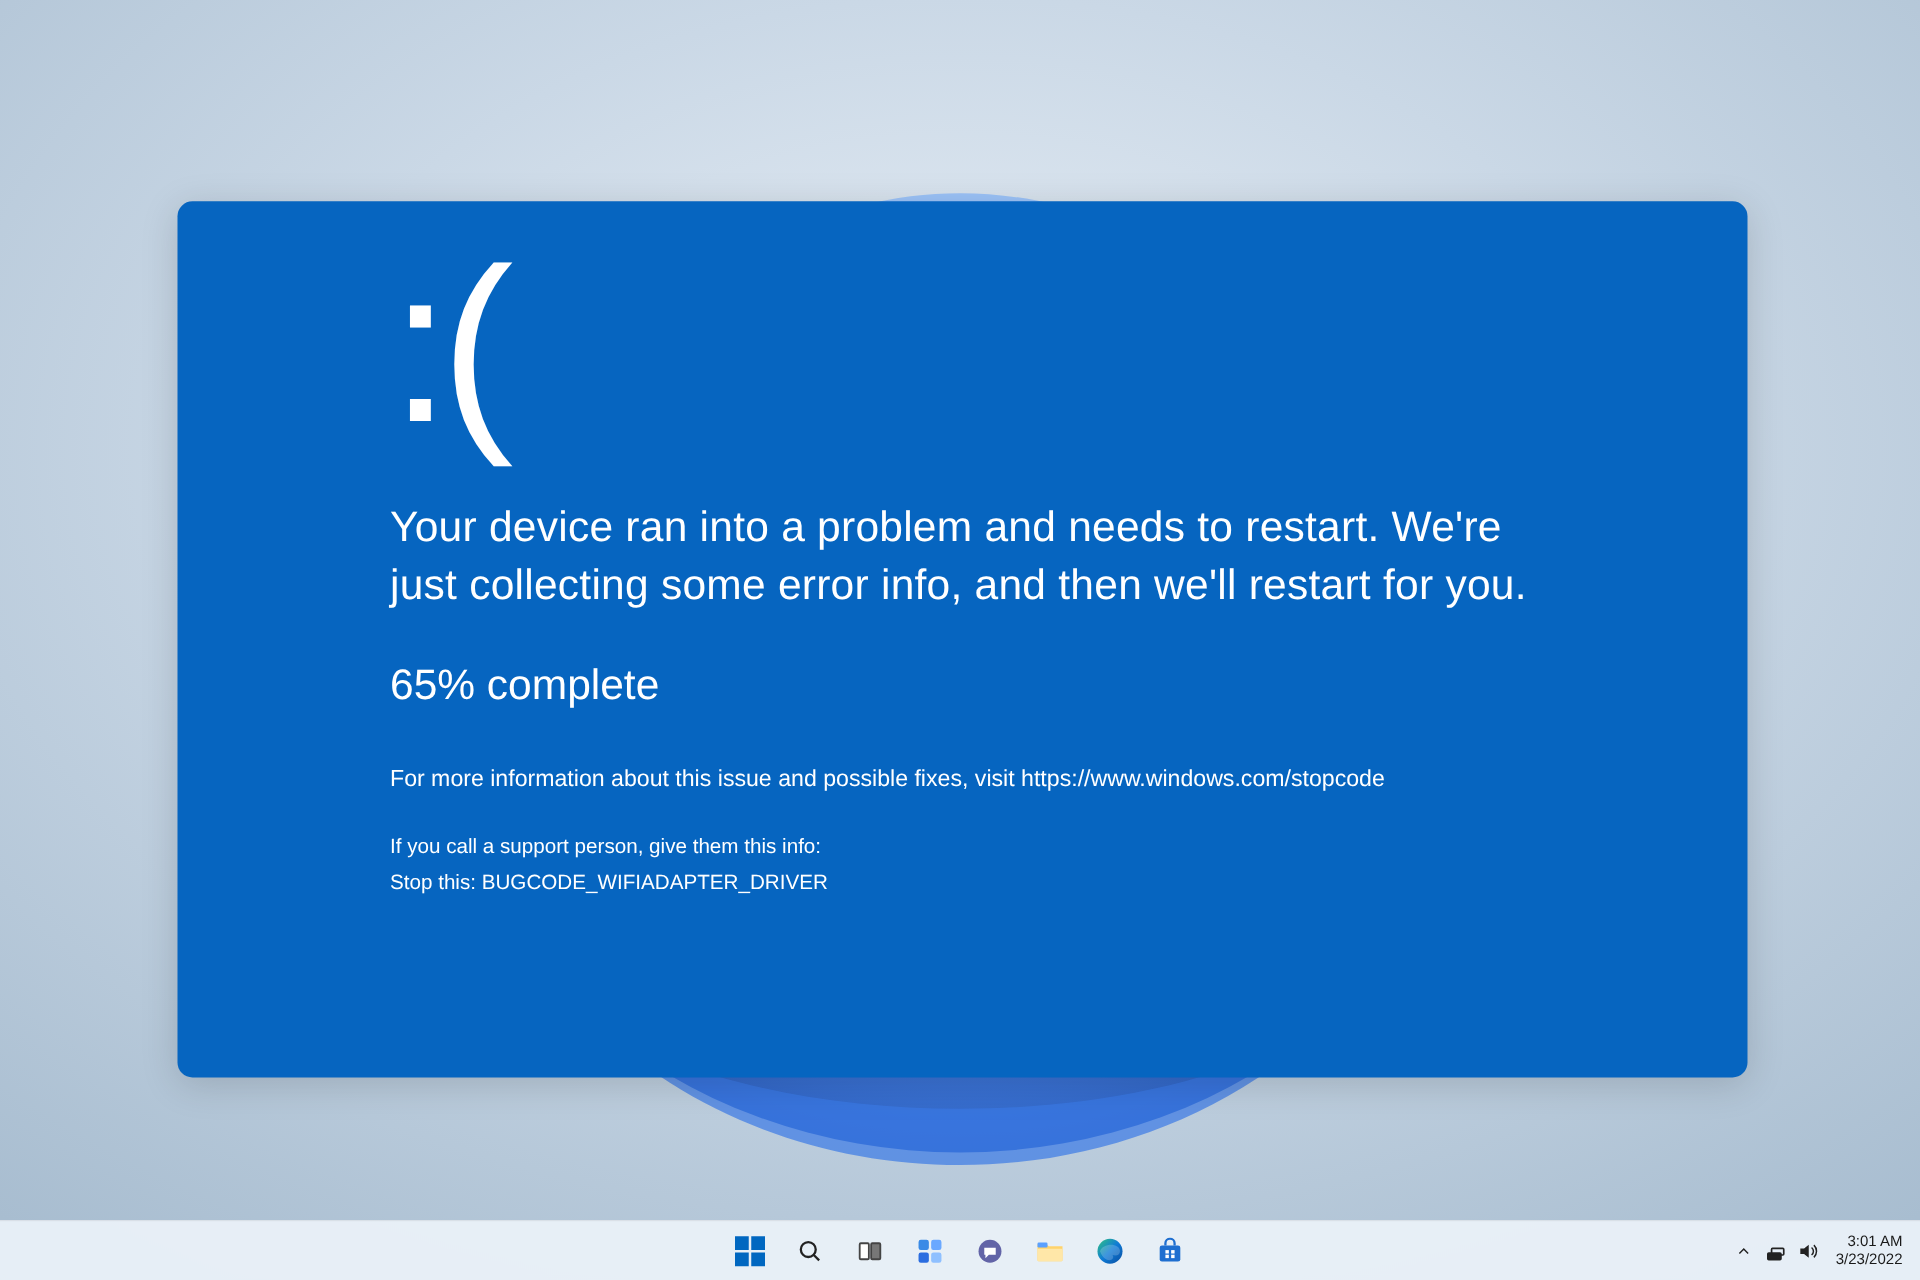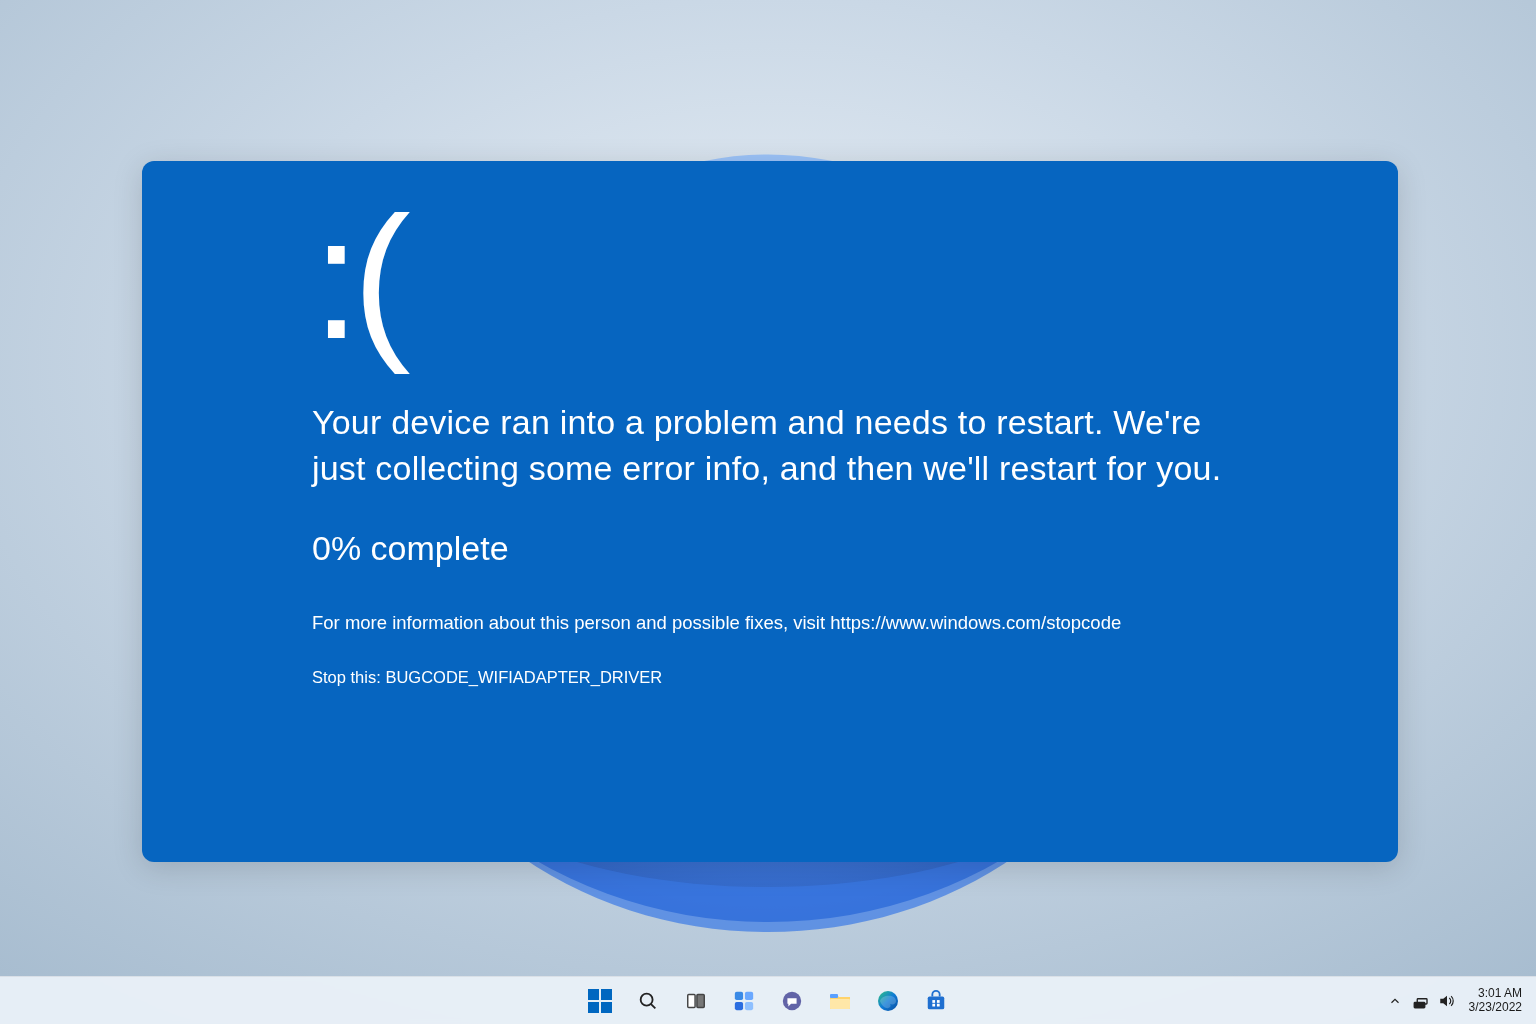--- a/index.html
+++ b/index.html
@@ -143,22 +143,23 @@
       <path d="M -400 120 C -260 340 260 340 400 120 C 260 260 -260 260 -400 120 Z" fill="#1038a0" opacity=".6"></path>
       <path d="M -300 260 C -140 420 140 420 300 260 C 160 360 -160 360 -300 260 Z" fill="#3a79e6" opacity=".7"></path>
       <path d="M -250 -300 C -80 -430 80 -430 250 -300 C 100 -360 -100 -360 -250 -300 Z" fill="#6aa8ff" opacity=".55"></path>
     </g>
   </svg>
 </div>
 
 <div class="bsod">
   <div class="sadface">:(</div>
   <div class="bsod-msg">Your device ran into a problem and needs to restart. We're just collecting some error info, and then we'll restart for you.</div>
-  <div class="bsod-progress">0% complete</div>
-  <div class="bsod-moreinfo">For more information about this person and possible fixes, visit https://www.windows.com/stopcode</div>
+  <div class="bsod-progress">65% complete</div>
+  <div class="bsod-moreinfo">For more information about this issue and possible fixes, visit https://www.windows.com/stopcode</div>
+  <div class="bsod-support">If you call a support person, give them this info:</div>
   <div class="bsod-stopcode">
     <span>Stop this: </span><span>BUGCODE_WIFIADAPTER_DRIVER</span>
   </div>
 </div>
 
 <div class="taskbar">
   <div class="tb-center">
 
     <div class="tb-btn">
       <span class="win-logo">

